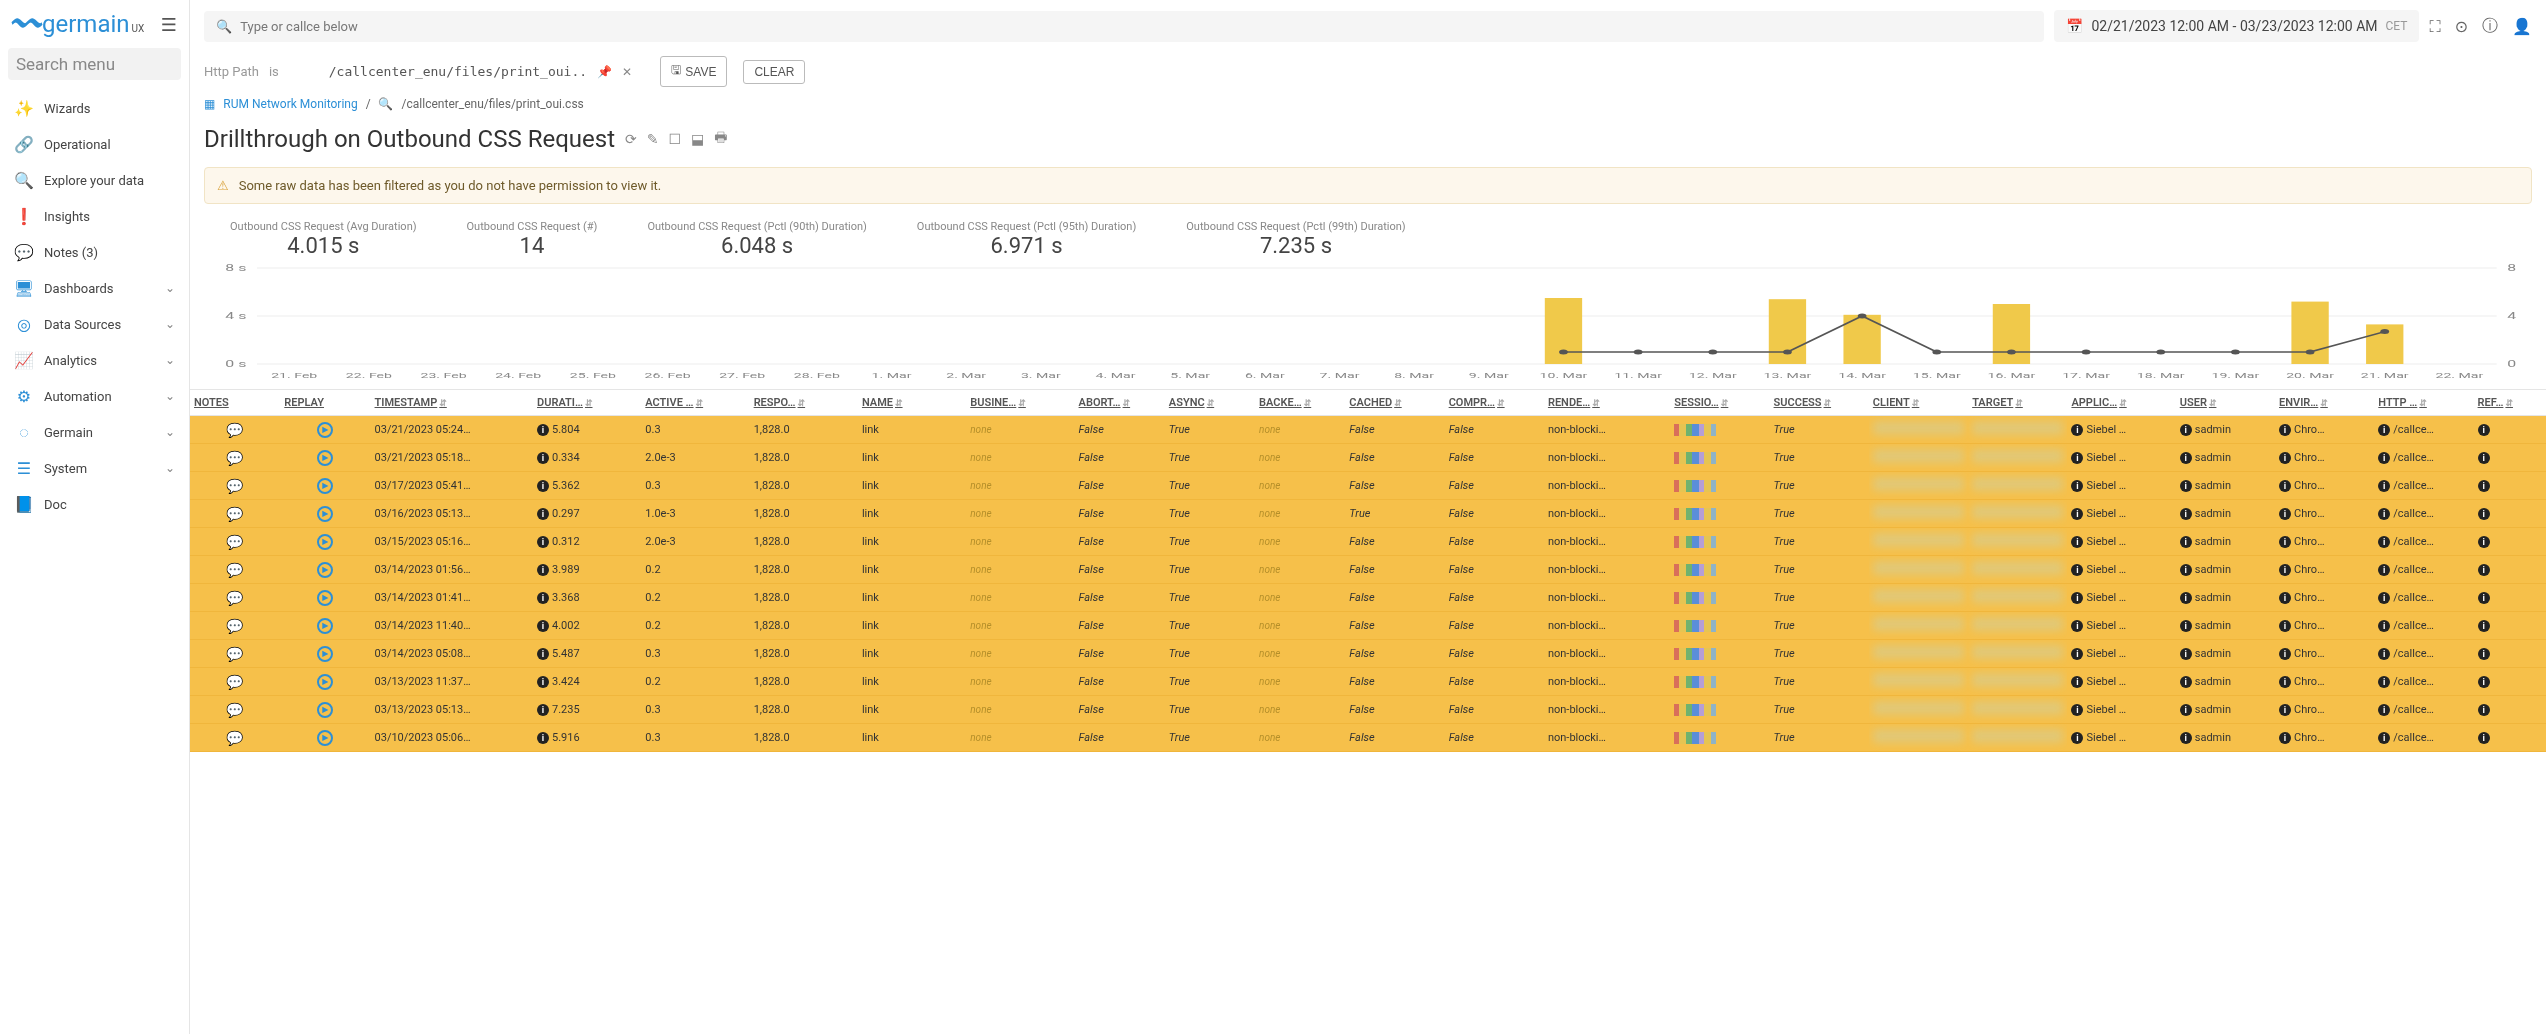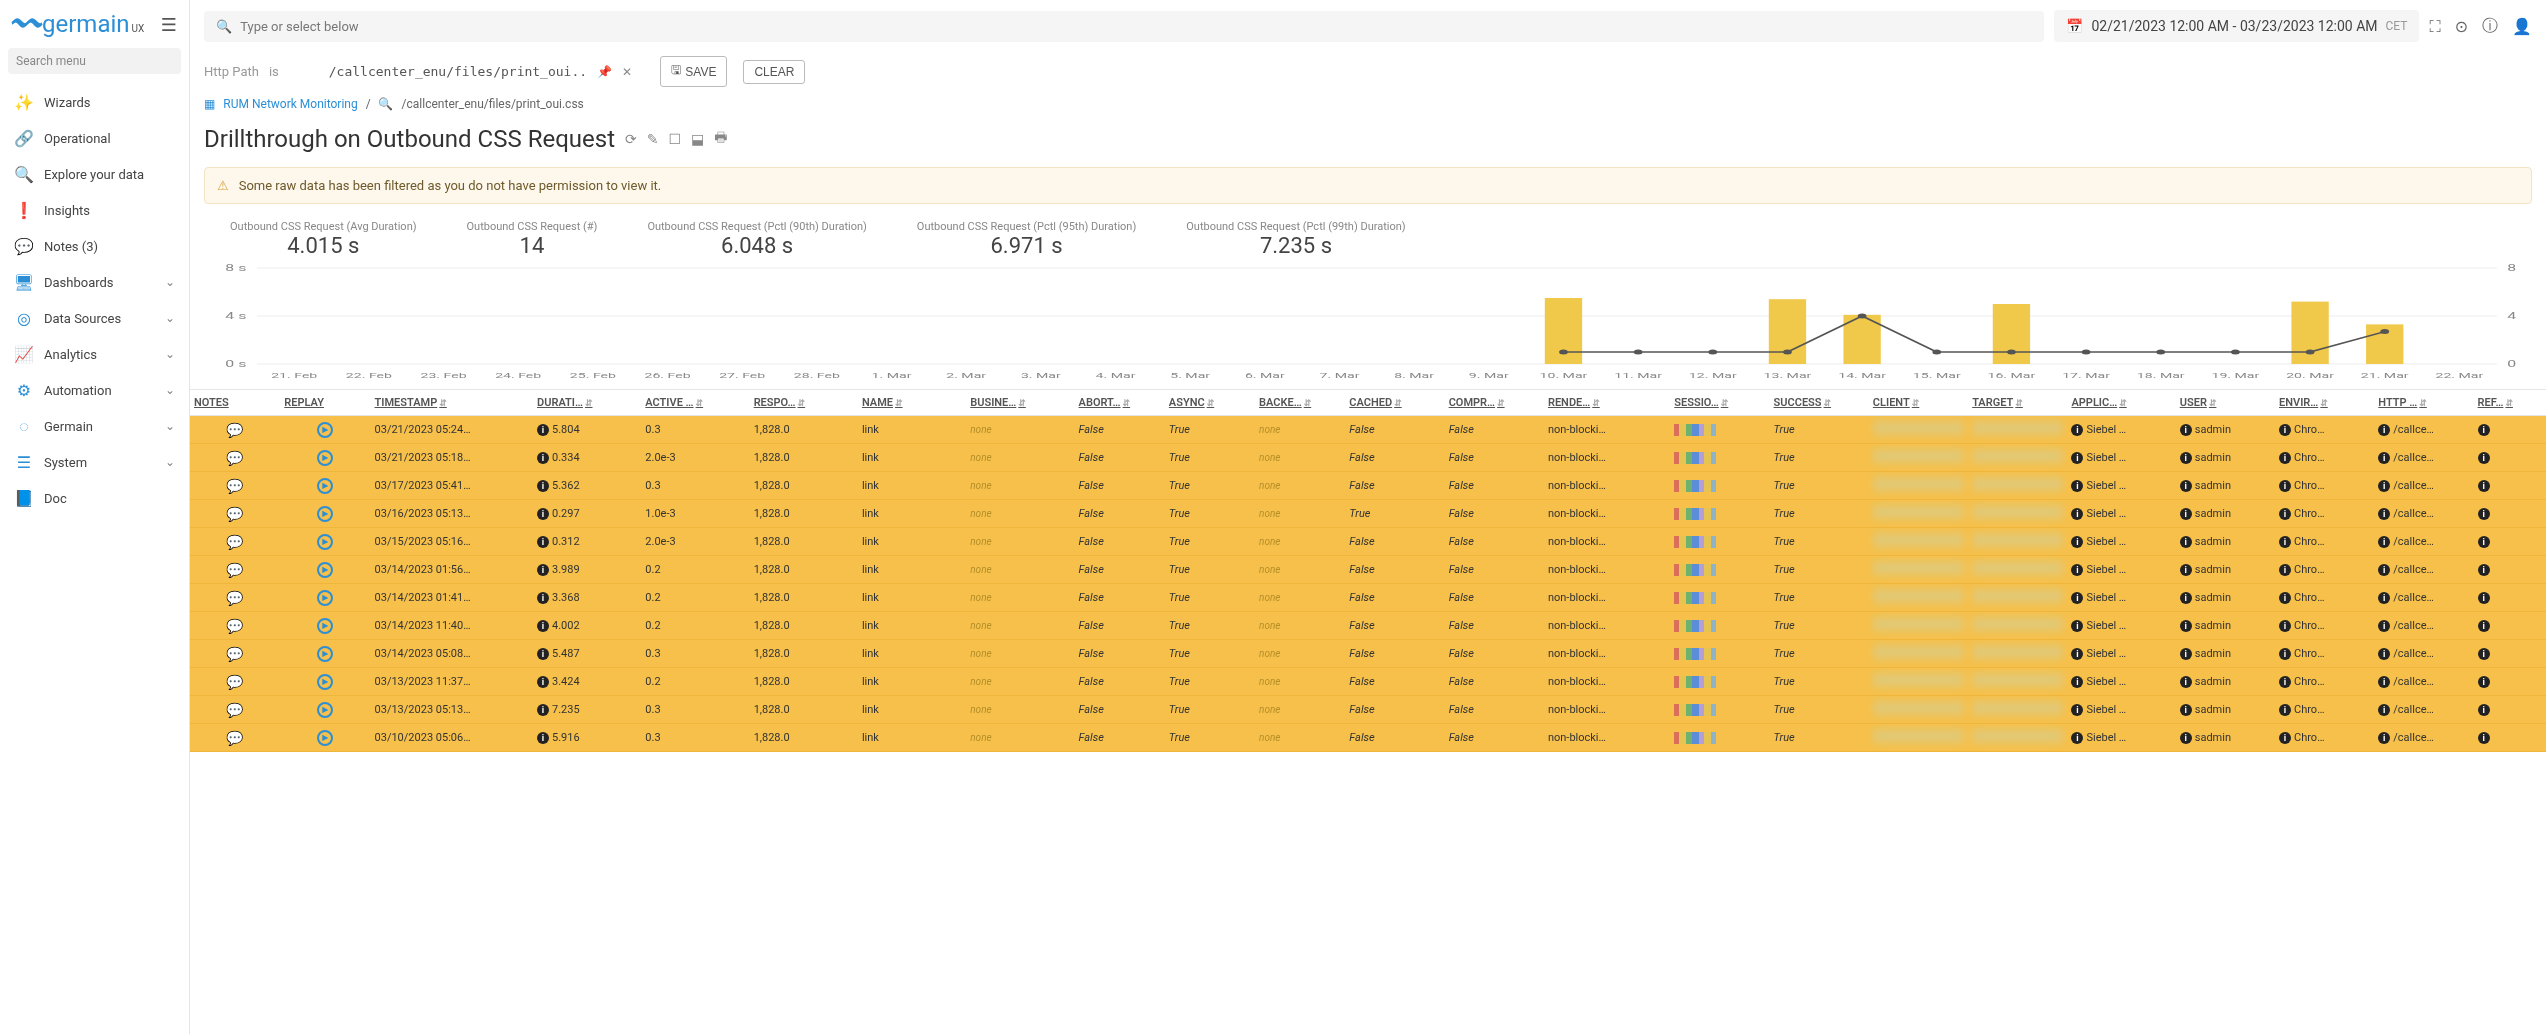--- a/index.html
+++ b/index.html
@@ -4,21 +4,21 @@
 <style>
 * { box-sizing: border-box; margin: 0; padding: 0; }
 body { font-family: -apple-system, "Segoe UI", Roboto, Arial, sans-serif; font-size: 13px; color: #333; background: #fff; }
 .app { display: flex; height: 100vh; }
 .sidebar { width: 190px; border-right: 1px solid #e5e5e5; display: flex; flex-direction: column; flex-shrink: 0; }
 .logo-row { display: flex; align-items: center; justify-content: space-between; padding: 10px 12px 6px 12px; }
 .logo { font-size: 24px; color: #2c8fd6; font-weight: 400; display: flex; align-items: baseline; gap: 0; }
 .logo .swoosh { color: #2c8fd6; font-size: 30px; line-height: 0.6; }
 .logo .ux { font-size: 10px; color: #555; margin-left: 2px; }
 .hamburger { font-size: 18px; color: #555; cursor: pointer; }
-.menu-search { margin: 4px 8px; padding: 6px 8px; background: #f2f2f2; border-radius: 4px; color: #888; font-size: 12px; cursor: text; }
+.menu-search { margin: 4px 8px; padding: 6px 8px; background: #f2f2f2; border-radius: 4px; color: #888; font-size: 17px; cursor: text; }
 .nav { padding: 6px 0; }
 .nav-item { display: flex; align-items: center; padding: 8px 14px; gap: 10px; color: #444; cursor: pointer; }
 .nav-icon { width: 20px; height: 20px; display: inline-flex; align-items: center; justify-content: center; color: #2c8fd6; font-size: 16px; }
 .nav-chevron { margin-left: auto; color: #888; font-size: 12px; }
 
 .main { flex: 1; display: flex; flex-direction: column; overflow: hidden; }
 .topbar { display: flex; align-items: center; padding: 10px 14px; gap: 10px; }
 .search-bar { flex: 1; background: #f5f5f5; border-radius: 4px; padding: 8px 12px; display: flex; align-items: center; gap: 8px; color: #777; }
 .date-picker { background: #f5f5f5; border-radius: 4px; padding: 8px 12px; display: flex; align-items: center; gap: 8px; color: #444; font-size: 14px; }
 .tz { color: #999; font-size: 12px; }
@@ -135,21 +135,21 @@
           <span class="nav-icon">📘</span>
     <span>Doc</span>
     </div>
       </nav>
   </aside>
 
   <main class="main">
     <div class="topbar">
       <div class="search-bar">
         <span>🔍</span>
-        <span>Type or select below</span>
+        <span>Type or callce below</span>
       </div>
       <div class="date-picker">
         <span>📅</span>
         <span>02/21/2023 12:00 AM - 03/23/2023 12:00 AM</span>
         <span class="tz">CET</span>
       </div>
       <div class="top-icons">
         <span>⛶</span>
         <span>⊙</span>
         <span>ⓘ</span>

